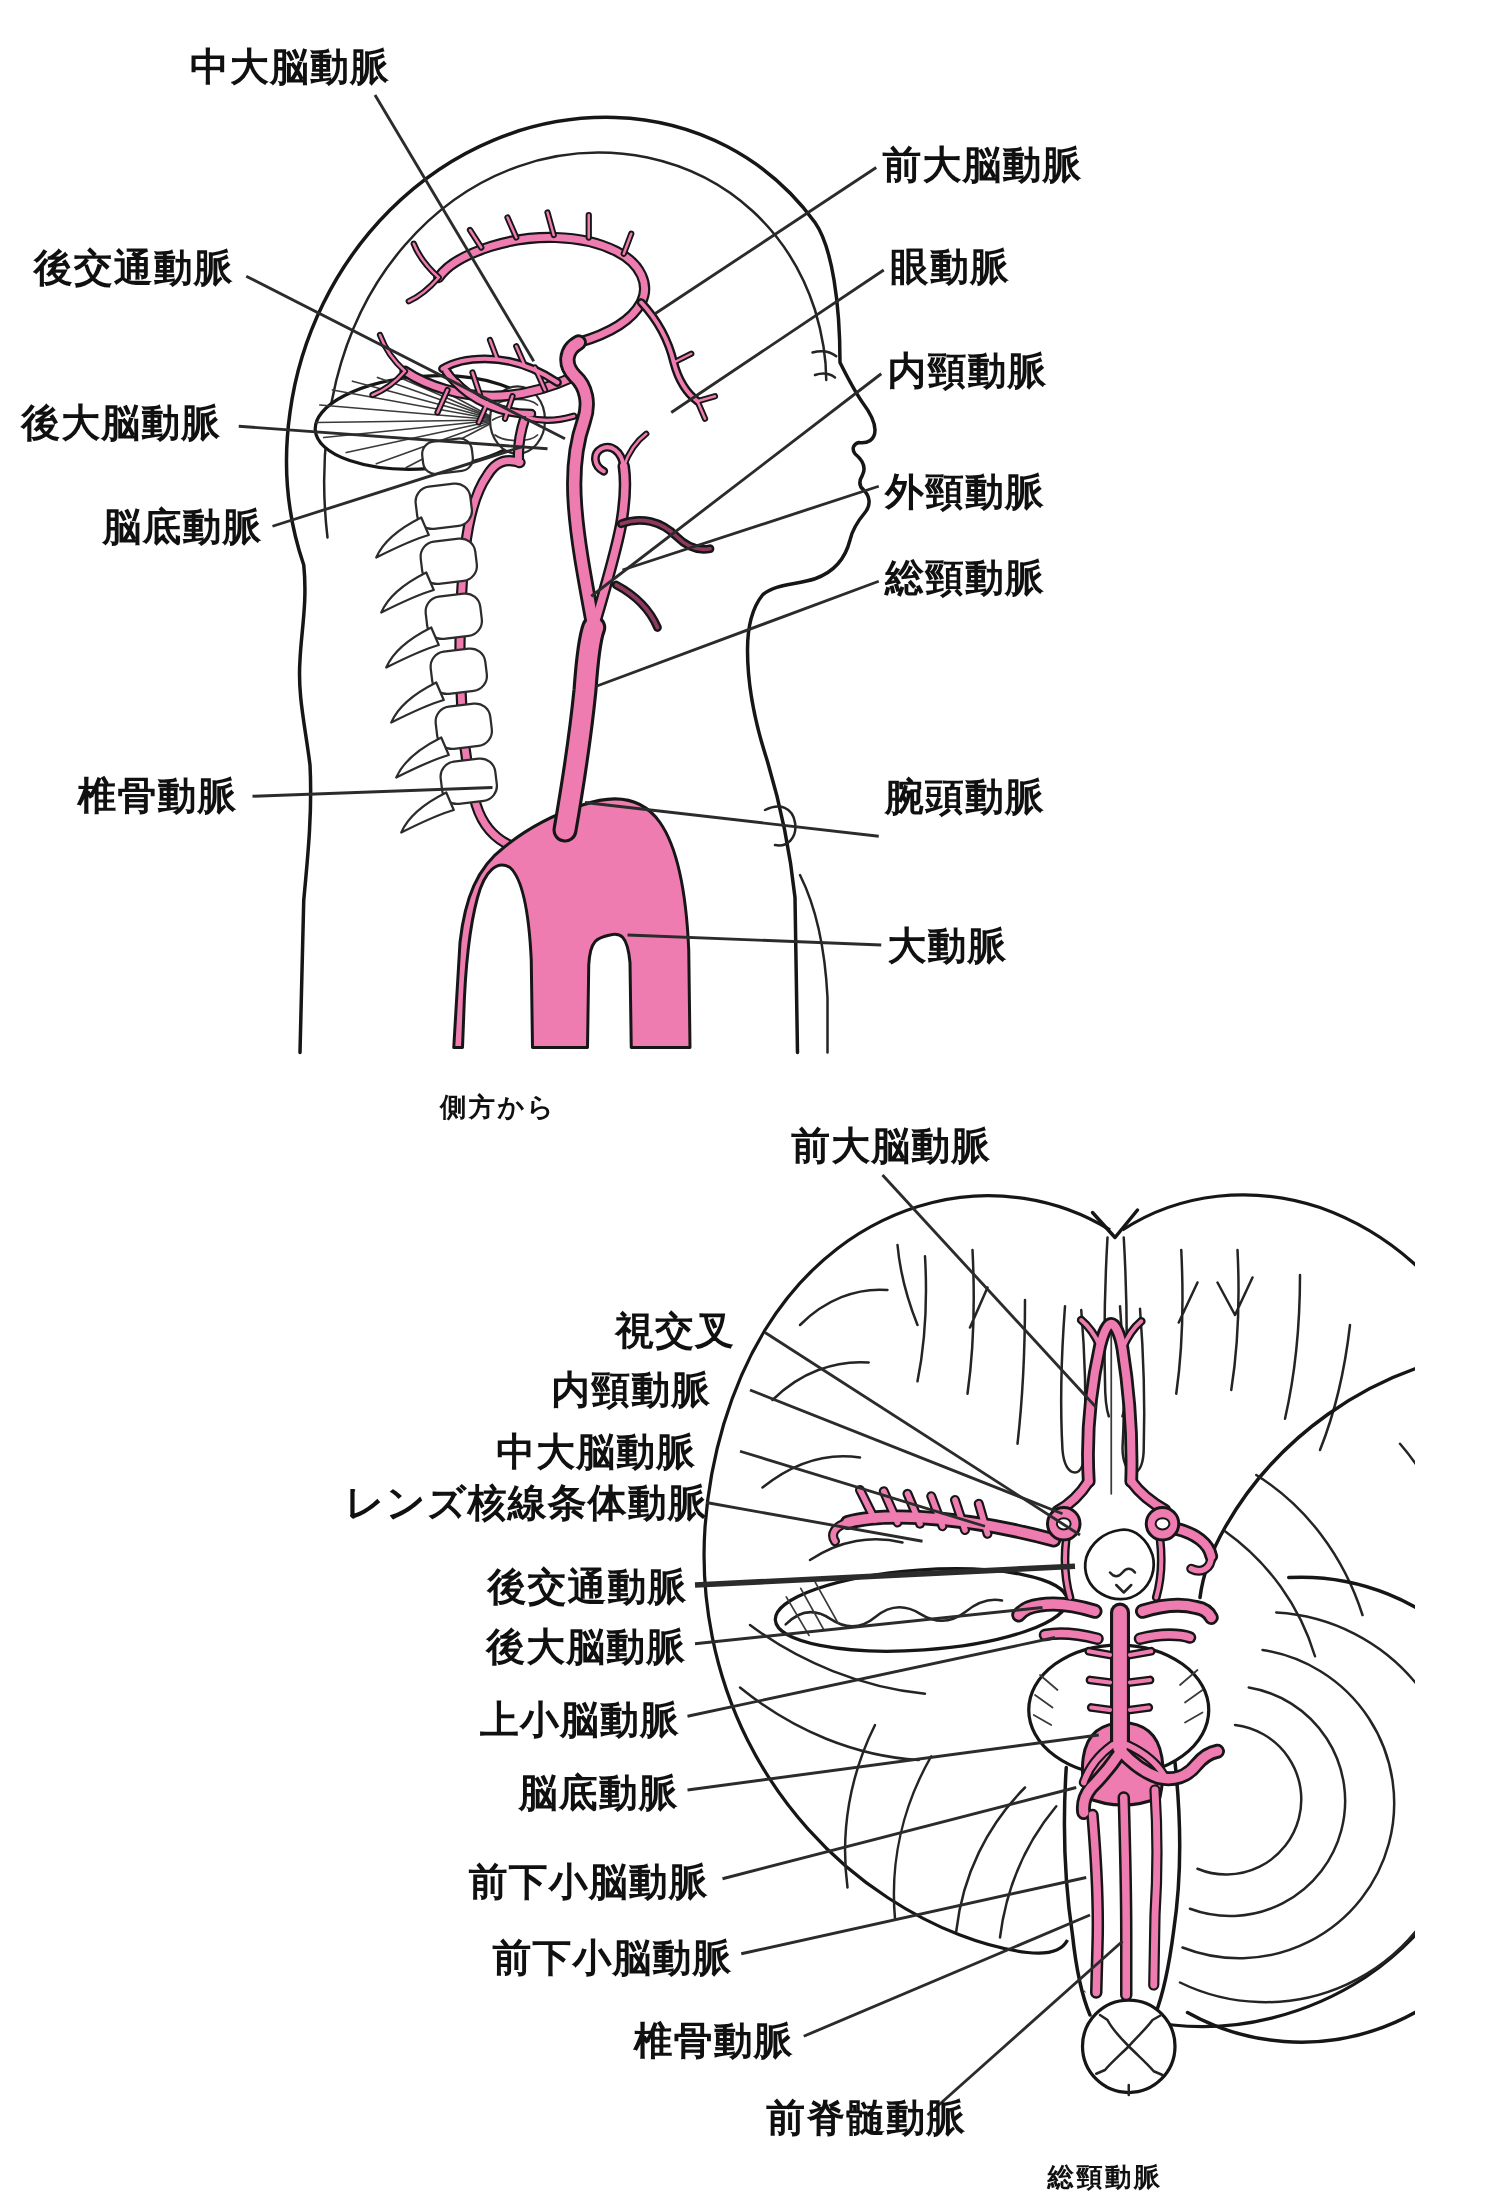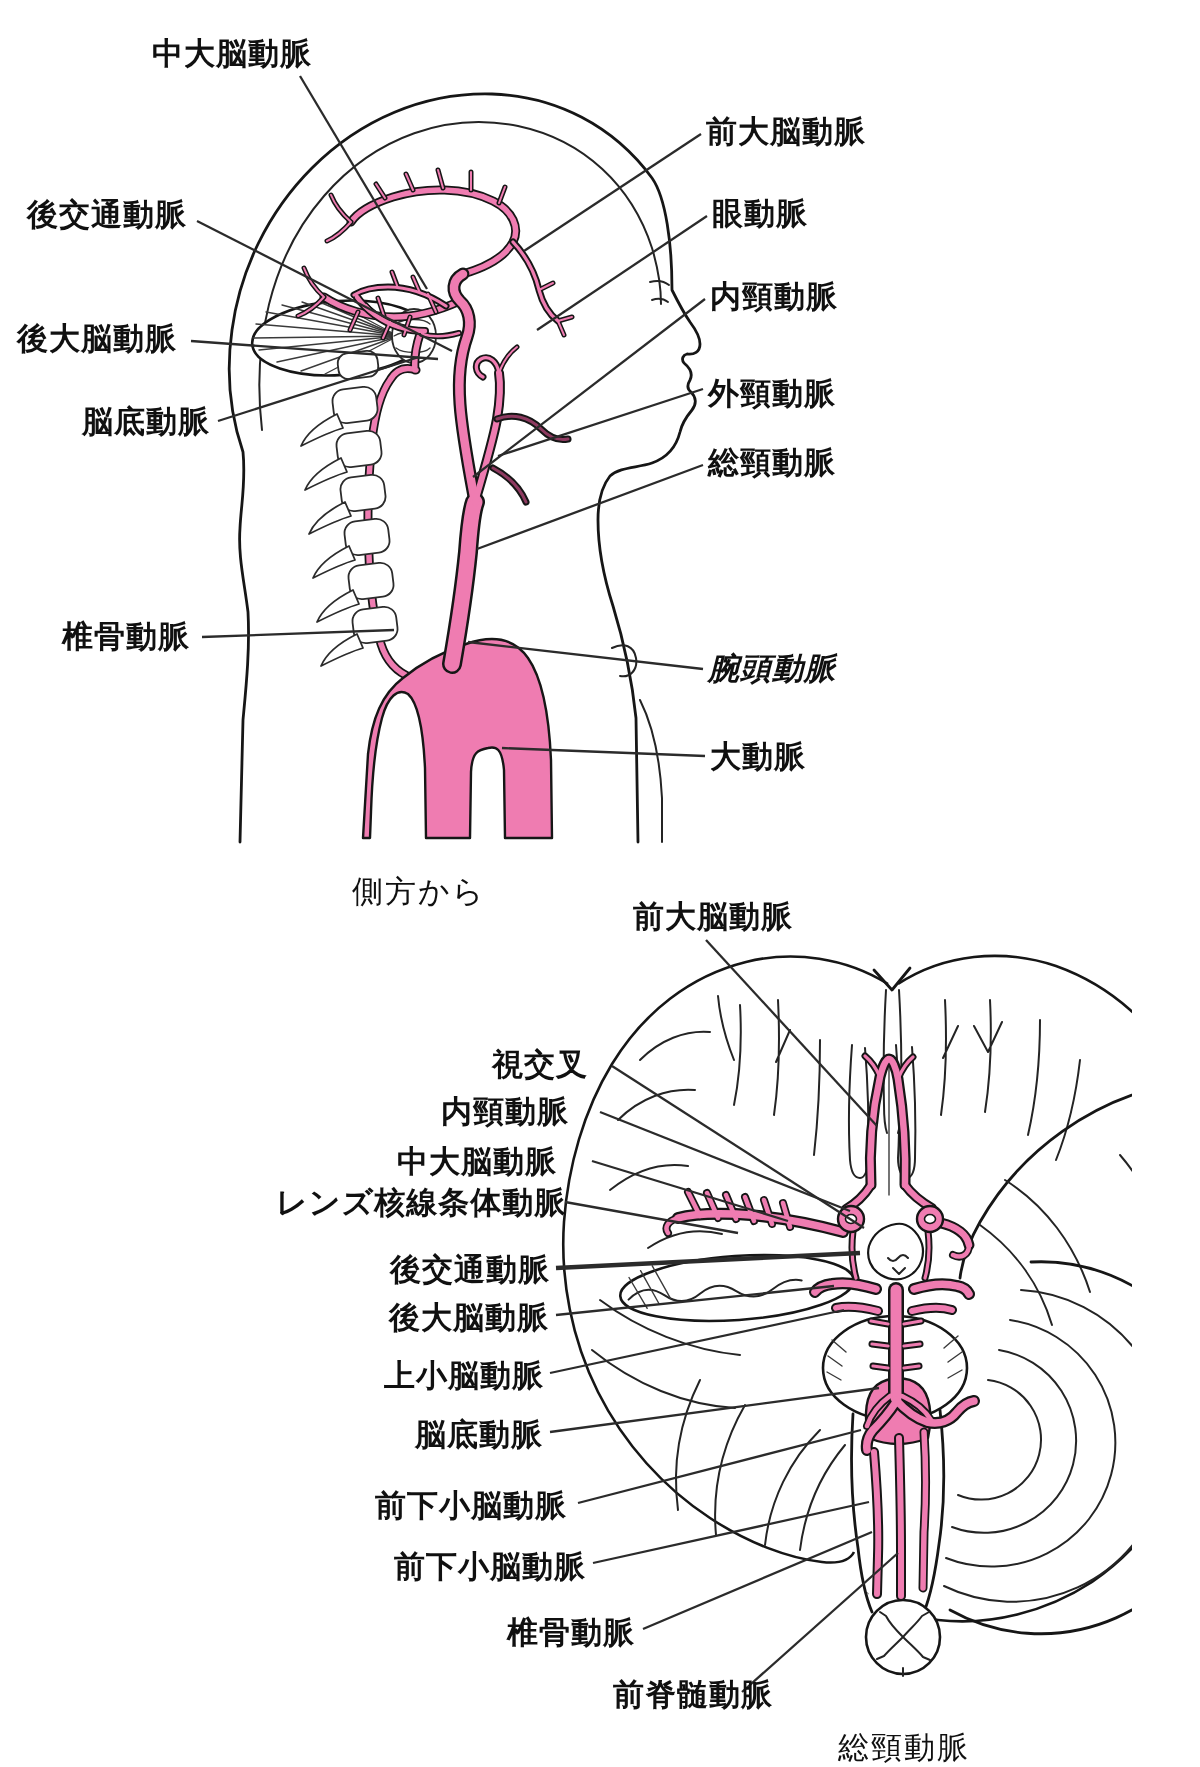--- a/index.html
+++ b/index.html
@@ -24,21 +24,21 @@
   .w12o{stroke-width:12}.w12p{stroke-width:7.5}
   .w11o{stroke-width:11}.w11p{stroke-width:6.5}
   .w10o{stroke-width:10}.w10p{stroke-width:6}
   .w9o{stroke-width:9}.w9p{stroke-width:5.5}
   .w8o{stroke-width:8}.w8p{stroke-width:4.5}
   .w7o{stroke-width:7}.w7p{stroke-width:3.2}
   .w6o{stroke-width:6}.w6p{stroke-width:2.6}
   .w5o{stroke-width:5}.w5p{stroke-width:2}
   .label{position:absolute;font-size:31px;font-weight:600;color:#101010;
          letter-spacing:1px;line-height:1;white-space:nowrap;}
-  .caption{position:absolute;font-size:31px;font-weight:400;color:#101010;
+  .caption{position:absolute;font-size:21px;font-weight:700;color:#101010;
          letter-spacing:2px;line-height:1;white-space:nowrap;text-align:center;}
   #caption-side{left:352px;top:876px;}
   #caption-inferior{left:838px;top:1732px;}
 </style>
 </head>
 <body>
 
 <div class="stage">
 <svg id="art" viewBox="0 0 1200 1767" xmlns="http://www.w3.org/2000/svg">
 
@@ -297,21 +297,21 @@
       <div class="label" style="left: 152px; top: 38px;">中大脳動脈</div>
       <div class="label" style="left: 27px; top: 199px;">後交通動脈</div>
       <div class="label" style="left: 17px; top: 323px;">後大脳動脈</div>
       <div class="label" style="left: 82px; top: 406px;">脳底動脈</div>
       <div class="label" style="left: 62px; top: 621px;">椎骨動脈</div>
       <div class="label" style="left: 706px; top: 116px;">前大脳動脈</div>
       <div class="label" style="left: 712px; top: 198px;">眼動脈</div>
       <div class="label" style="left: 710px; top: 281px;">内頸動脈</div>
       <div class="label" style="left: 708px; top: 378px;">外頸動脈</div>
       <div class="label" style="left: 708px; top: 447px;">総頸動脈</div>
-      <div class="label" style="left: 708px; top: 653px; font-style: italic;">腕頭動脈</div>
+      <div class="label" style="left: 708px; top: 622px;">腕頭動脈</div>
       <div class="label" style="left: 710px; top: 741px;">大動脈</div>
       <div class="label" style="left: 633px; top: 901px;">前大脳動脈</div>
       <div class="label" style="left: 492px; top: 1049px;">視交叉</div>
       <div class="label" style="left: 441px; top: 1096px;">内頸動脈</div>
       <div class="label" style="left: 397px; top: 1146px;">中大脳動脈</div>
       <div class="label" style="left: 276px; top: 1187px;">レンズ核線条体動脈</div>
       <div class="label" style="left: 390px; top: 1254px;">後交通動脈</div>
       <div class="label" style="left: 389px; top: 1302px;">後大脳動脈</div>
       <div class="label" style="left: 384px; top: 1360px;">上小脳動脈</div>
       <div class="label" style="left: 415px; top: 1419px;">脳底動脈</div>

